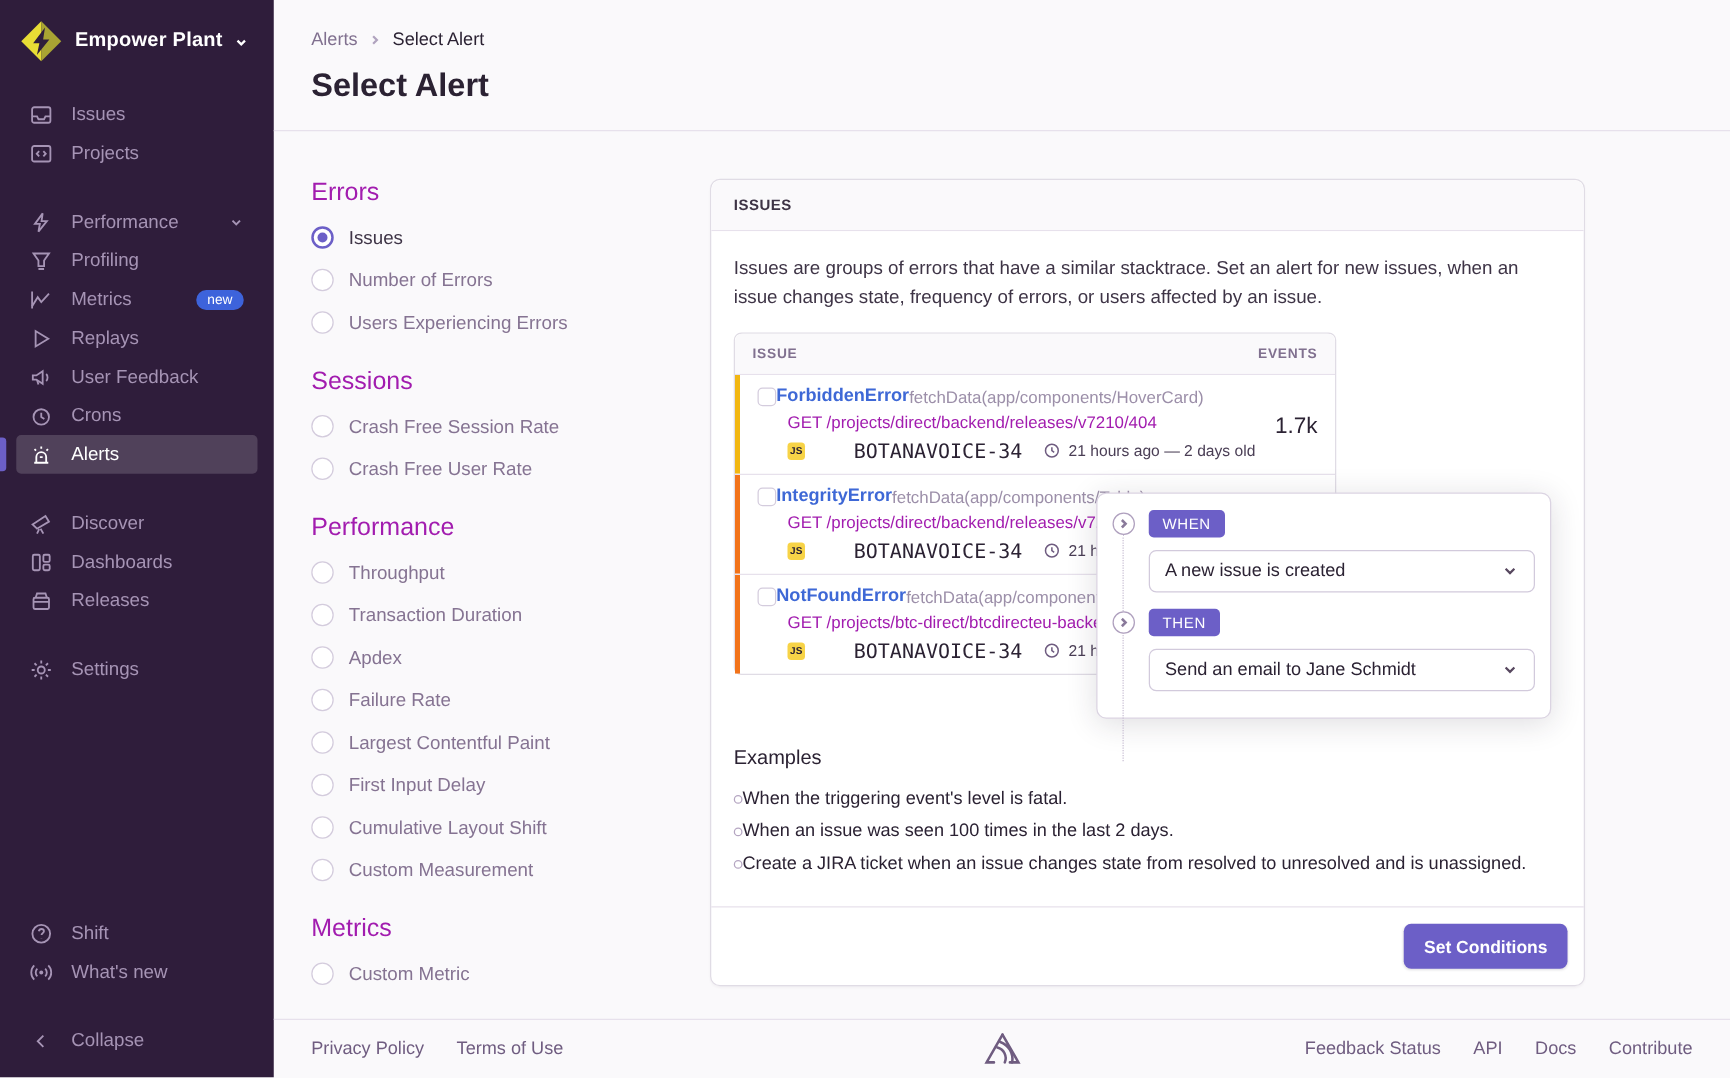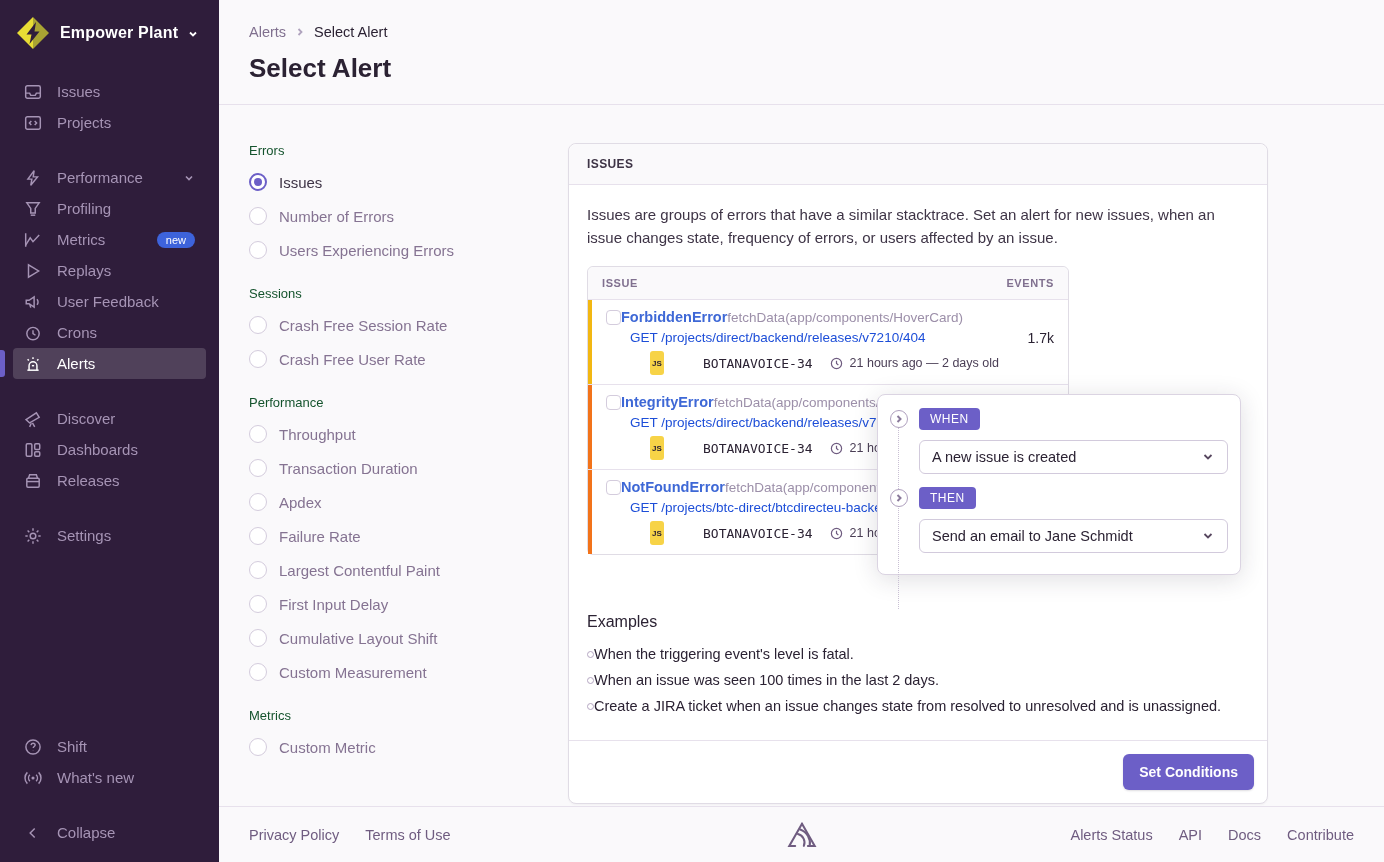--- a/index.html
+++ b/index.html
@@ -29,21 +29,21 @@
   .crumb-muted { color:#80708F; cursor:pointer; }
   .crumb-sep { width:10px; height:10px; stroke:#B0A3BE; fill:none; stroke-width:1.8; }
   .crumb-current { color:#2B2233; }
   .page-title { margin-top:13px; font-size:26px; font-weight:bold; color:#2B2233; }
 
   .content-row { display:flex; align-items:flex-start; padding:38px 30px 0; flex:1; }
 
   
   .type-col { width:289px; flex:0 0 289px; margin-right:30px; }
   .type-group { margin-bottom:27px; }
-  .type-group h2 { font-size:13px; font-weight:400; color:#14532d; margin-bottom:15px; }
+  .type-group h2 { font-size:20px; font-weight:400; color:#a21caf; margin-bottom:15px; }
   .opt { display:flex; align-items:center; gap:12px; margin-bottom:16px; cursor:pointer; }
   .radio { width:18px; height:18px; border-radius:50%; border:1px solid #D4CCDD; background:#fff; flex:0 0 18px; position:relative; }
   .opt.selected .radio { border:2px solid #6C5FC7; }
   .opt.selected .radio::after { content:""; position:absolute; left:3px; top:3px; width:8px; height:8px; border-radius:50%; background:#6C5FC7; }
   .opt-label { font-size:15px; color:#857392; }
   .opt.selected .opt-label { color:#3E3446; }
 
   
   .card { width:700px; background:#fff; border:1px solid #E0DCE5; border-radius:8px; box-shadow:0 1px 2px rgba(43,34,51,.04); }
   .card-header { padding:13px 18px; background:#FAF9FB; border-bottom:1px solid #E7E1EC; border-radius:8px 8px 0 0; font-size:12px; font-weight:bold; letter-spacing:.4px; color:#3E3446; }
@@ -52,27 +52,27 @@
 
   .issue-table { width:482px; margin-top:17px; border:1px solid #E0DCE5; border-radius:6px; background:#fff; }
   .it-head { display:flex; justify-content:space-between; padding:10px 14px; background:#FAF9FB; border-bottom:1px solid #E7E1EC; border-radius:6px 6px 0 0; font-size:11px; font-weight:bold; letter-spacing:.6px; color:#80708F; }
   .issue-row { position:relative; padding:9px 14px 9px 18px; border-bottom:1px solid #E7E1EC; overflow:hidden; }
   .issue-row:last-child { border-bottom:none; }
   .level-bar { position:absolute; left:0; top:0; bottom:0; width:4px; }
   .ir-l1 { display:flex; align-items:center; gap:0; white-space:nowrap; }
   .cbox { width:15px; height:15px; border:1px solid #D4CCDD; border-radius:4px; background:#fff; flex:0 0 15px; cursor:pointer; }
   .ir-title { font-size:14.5px; font-weight:bold; color:#3E68D6; cursor:pointer; }
   .ir-culprit { font-size:13.5px; color:#9C8FA9; }
-  .ir-l2 { margin:5px 0 6px 24px; font-size:13.5px; color:#1d4ed8; white-space:nowrap; }
+  .ir-l2 { margin:5px 0 6px 24px; font-size:13.5px; color:#a21caf; white-space:nowrap; }
   .ir-l3 { margin-left:24px; display:flex; align-items:center; gap:7px; white-space:nowrap; }
-  .js-badge { width:14px; height:24px; border-radius:3px; display:flex; align-items:center; justify-content:center; font-size:8px; font-weight:bold; color:#2B2233;margin-left:20px; }
-  .proj-id { font-family:"DejaVu Sans Mono", monospace; font-size:13px; color:#2B2233;padding-left:32px; }
+  .js-badge { width:14px; height:14px; border-radius:3px; display:flex; align-items:center; justify-content:center; font-size:8px; font-weight:bold; color:#2B2233; }
+  .proj-id { font-family:"DejaVu Sans Mono", monospace; font-size:16px; color:#2B2233;padding-left:32px; }
   .clock { width:13px; height:13px; stroke:#6F5C80; fill:none; stroke-width:1.3; margin-left:10px; }
   .ir-age { font-size:12.5px; color:#4A3E55; }
-  .ir-events { position:absolute; right:14px; top:30px; font-size:14px; color:#2B2233;margin-left:38px; }
+  .ir-events { position:absolute; right:14px; top:30px; font-size:18px; color:#2B2233;margin-left:38px; }
 
   .examples { margin-top:58px; }
   .examples h3 { font-size:16px; font-weight:400; color:#2B2233; margin-bottom:15px; }
   .examples li { list-style:none; display:flex; align-items:flex-start; margin-bottom:10px; font-size:14.5px; color:#2B2233; }
   .ring { width:7px; height:7px; border:1.5px solid #B5A6C2; border-radius:50%; flex:0 0 7px; margin-top:5px; }
 
   .card-footer { margin-top:26px; border-top:1px solid #E7E1EC; padding:13px; display:flex; justify-content:flex-end; }
   .btn-primary { border:none; color:#fff; font-family:inherit; font-size:14px; font-weight:bold; padding:10px 16px; border-radius:6px; cursor:pointer; box-shadow:0 1px 2px rgba(43,34,51,.15); }
 
   
@@ -436,21 +436,21 @@
       <span>Privacy Policy</span>
       <span>Terms of Use</span>
     </div>
     <svg class="pf-logo" viewBox="0 0 66 60">
       <path d="M33 5 L61 54 H46"></path>
       <path d="M33 5 L5 54 h13"></path>
       <path d="M29 18 a32 32 0 0 1 21 36"></path>
       <path d="M24 28 a19 19 0 0 1 13 26"></path>
     </svg>
     <div class="pf-links pf-right">
-      <span>Alerts Status</span>
+      <span>Feedback Status</span>
       <span>API</span>
       <span>Docs</span>
       <span>Contribute</span>
     </div>
   </div>
 </div>
 
 <div class="popup">
   <span class="pp-dots"></span>
   <div class="pp-row">

